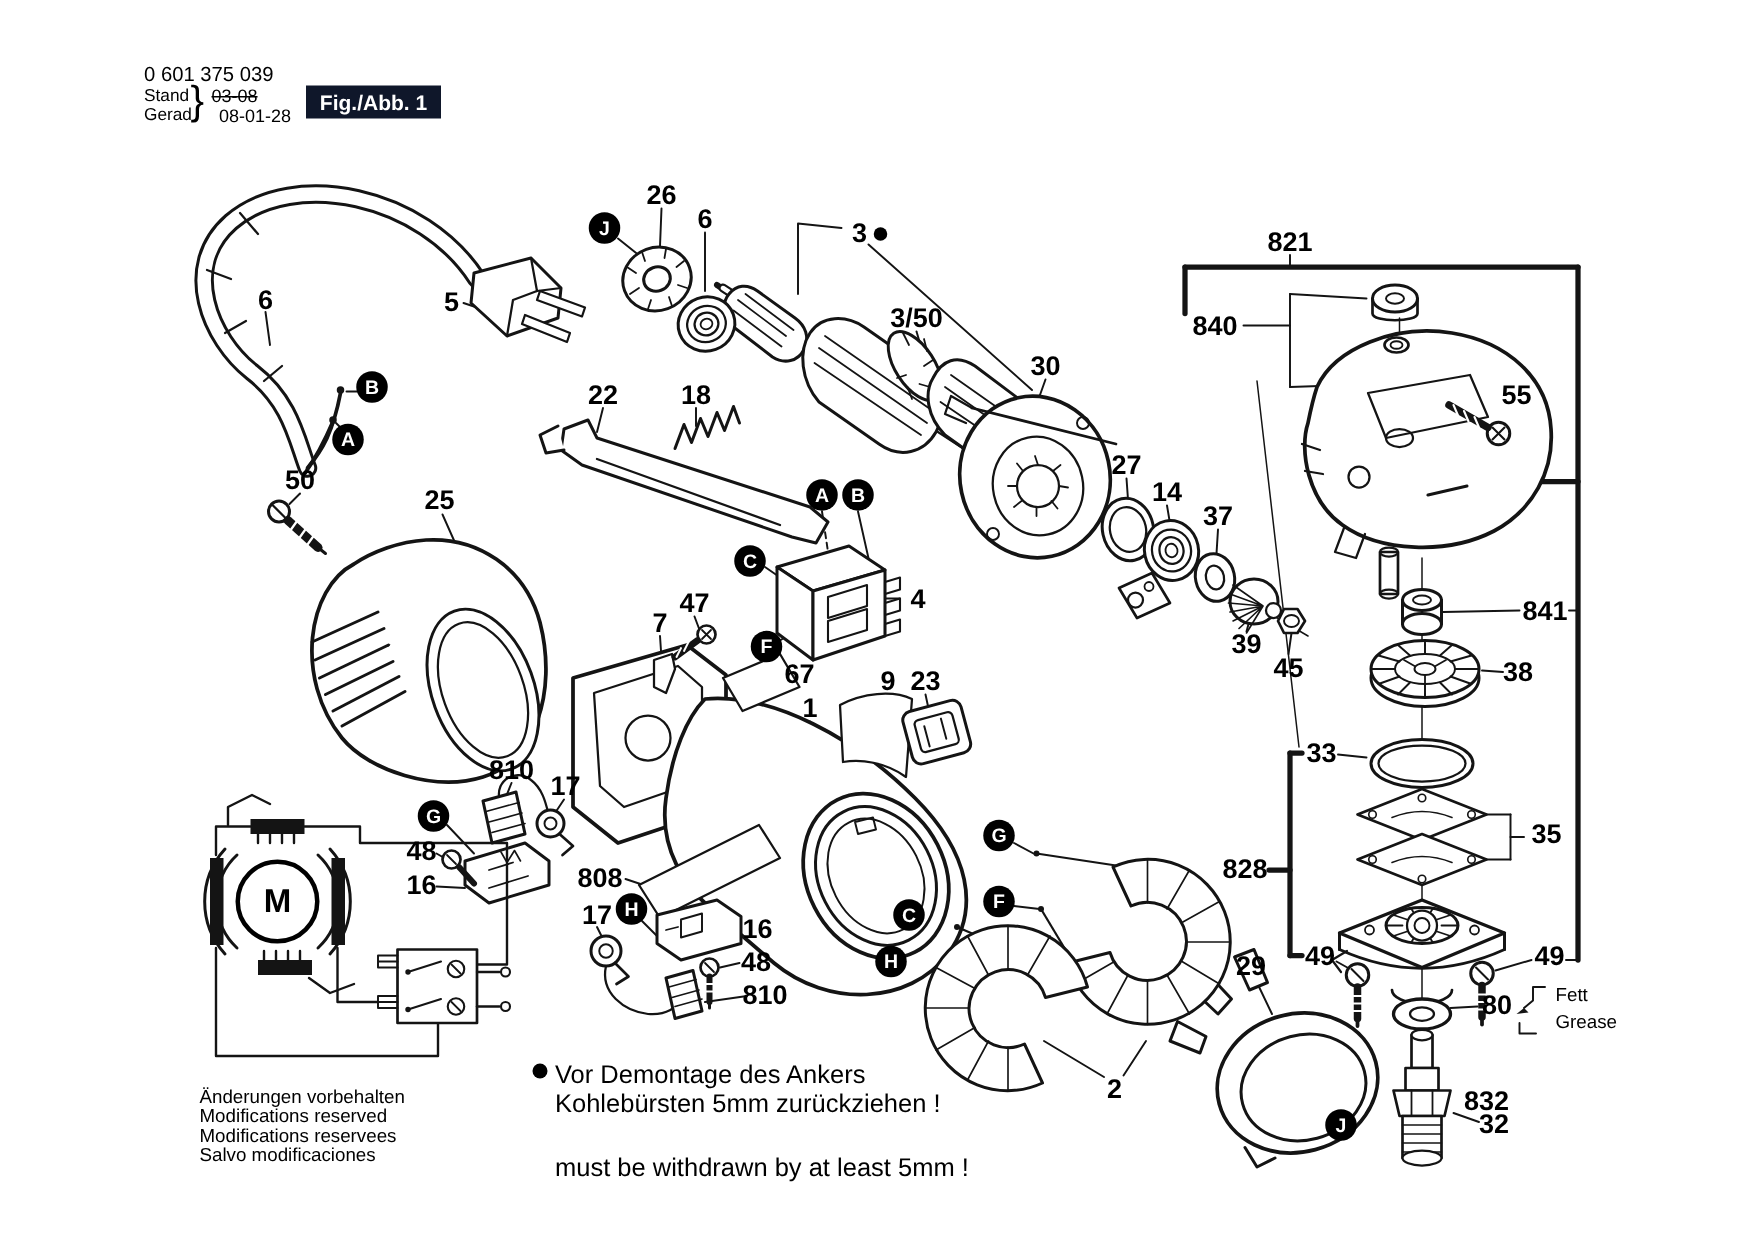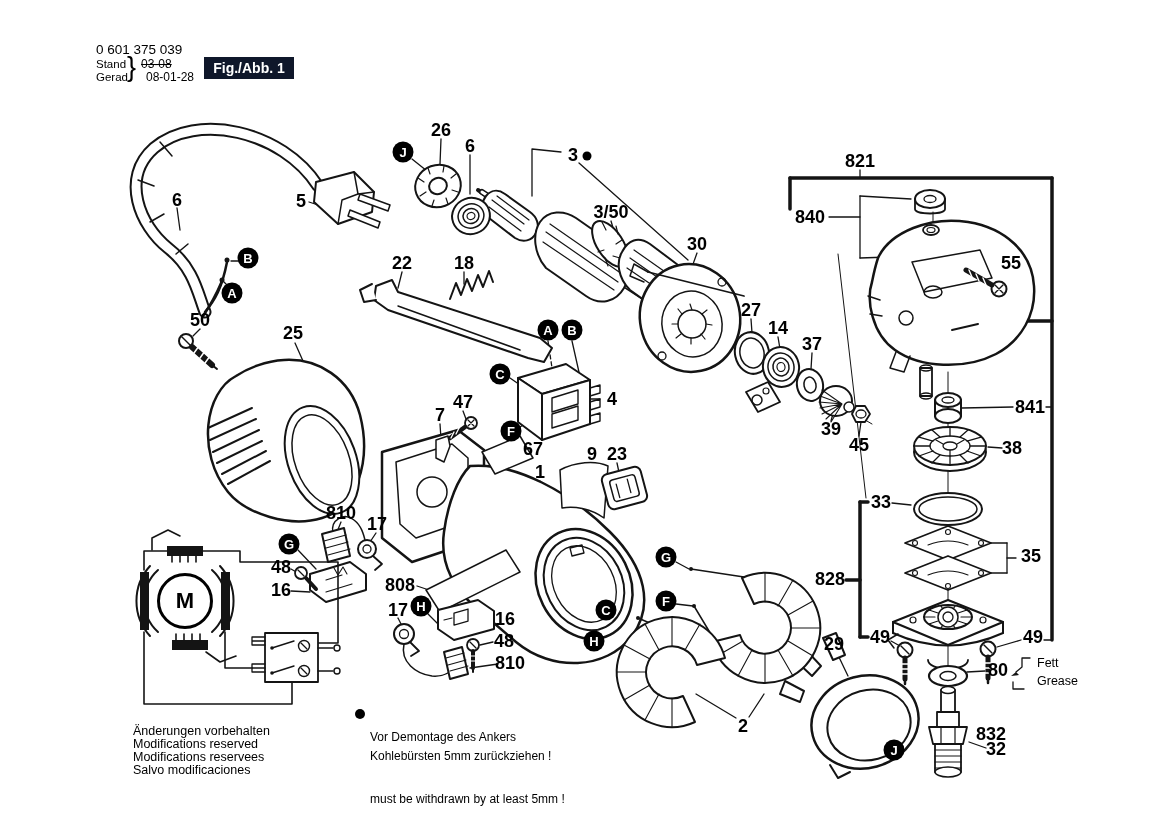--- a/index.html
+++ b/index.html
@@ -17,21 +17,21 @@
   .partno{left:96px;top:42px;font-size:13.5px;}
   .stand{left:96px;top:58px;font-size:11.5px;}
   .issue{left:96px;top:71px;font-size:11.5px;}
   .brace{left:127px;top:52px;font-size:27px;font-weight:normal;}
   .dateold{left:141px;top:58px;font-size:12px;text-decoration:line-through;}
   .datenew{left:146px;top:71px;font-size:12px;}
   .figbox{position:absolute;left:204px;top:57px;width:90px;height:22px;background:#0f172a;color:#fff;
           font-weight:bold;font-size:14px;display:flex;align-items:center;justify-content:center;}
   .title{position:absolute;left:578px;top:55px;transform:translate(-50%,-50%);
          font-weight:bold;font-size:19px;white-space:nowrap;}
-  .note{font-size:12px;margin-top:24px;}
+  .note{font-size:17px;}
   .disc{font-size:12.5px;}
   .gre{font-size:12.5px;}
 </style>
 </head>
 <body>
 
 <div class="stage">
 
 <svg class="art" width="1168" height="825" viewBox="0 0 1168 825">
  <g stroke="#141414" fill="none" stroke-width="2" stroke-linecap="round" stroke-linejoin="round">

